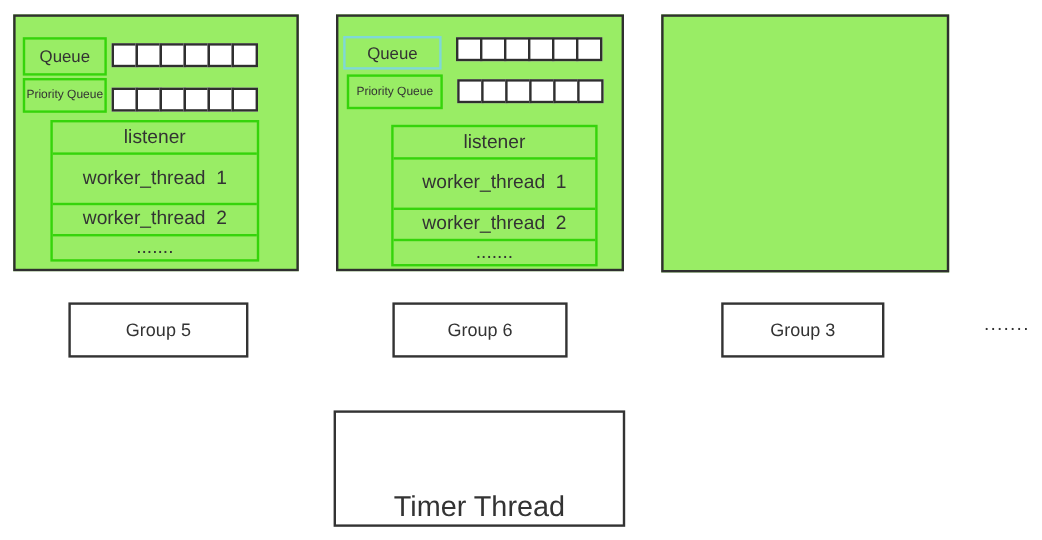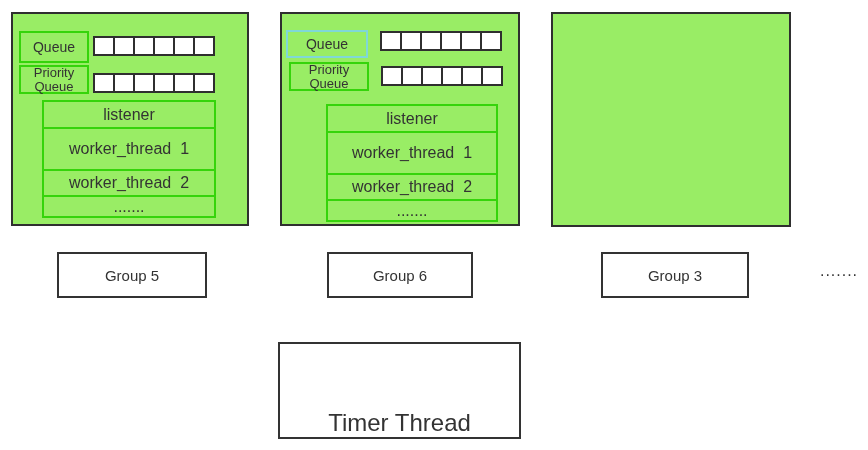--- a/index.html
+++ b/index.html
@@ -21,21 +21,21 @@
   .group-box{position:absolute;top:12px;height:214px;background:var(--group-fill);
              border:2px solid var(--group-border);}
   #g1{left:11px;width:238px;}
   #g2{left:280px;width:240px;}
   #g3{left:551px;width:240px;height:215px;}
 
   
   .qbox{position:absolute;display:flex;align-items:center;justify-content:center;
         border:2px solid var(--inner-green);text-align:center;}
   .qtext{font-size:14px;line-height:15px;}
-  .ptext{font-size:13px;line-height:14px;}
+  .ptext{font-size:10px;line-height:14px;}
   #g1 .qlabel{left:6px;top:17px;width:70px;height:32px;}
   #g1 .plabel{left:6px;top:51px;width:70px;height:29px;}
   #g2 .qlabel{left:4px;top:16px;width:82px;height:28px;border-color:var(--inner-cyan);}
   #g2 .plabel{left:7px;top:48px;width:80px;height:29px;}
 
   
   .cells{position:absolute;display:flex;}
   .cell{width:22px;height:20px;background:var(--cell-fill);
         border:2px solid var(--cell-border);}
   .cell + .cell{margin-left:-2px;}
@@ -55,21 +55,21 @@
   .trow:nth-child(2){height:42px;}
   .trow:nth-child(3){height:26px;}
   .trow:nth-child(4){flex:1;}
 
   
   .label-box{position:absolute;top:252px;height:46px;background:#ffffff;
              border:2px solid var(--box-border);display:flex;align-items:center;
              justify-content:center;font-size:15px;}
   #lb1{left:57px;width:150px;}
   #lb2{left:327px;width:146px;}
-  #lb3{left:601px;width:148px;}
+  #lb3{left:601px;width:136px;}
 
   .ellipsis{position:absolute;left:810px;top:262px;width:58px;text-align:center;
             font-size:16px;letter-spacing:1px;}
 
   
   .timer-box{position:absolute;left:278px;top:342px;width:243px;height:97px;
              background:#ffffff;border:2px solid var(--box-border);
              display:flex;align-items:flex-end;justify-content:center;font-size:24px;}
 </style>
 </head>

